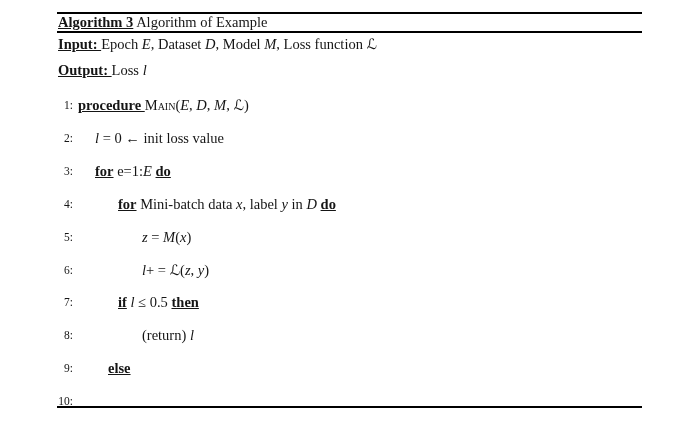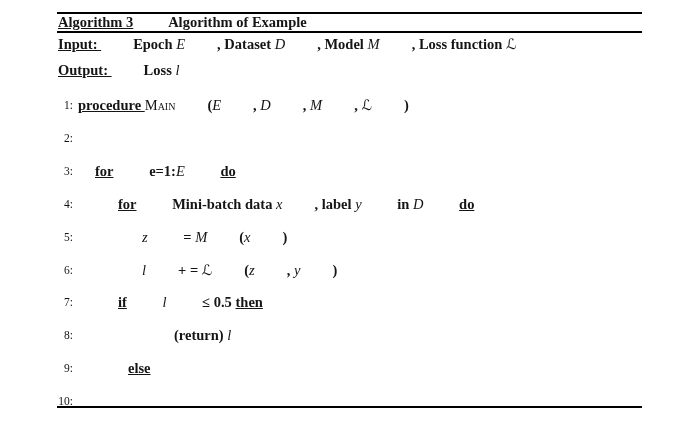--- a/index.html
+++ b/index.html
@@ -44,41 +44,41 @@
   }
   .lineno {
     position: absolute;
     left: 40px;
     width: 33px;
     text-align: right;
     font-size: 11.5px;
     line-height: 18px;
   }
   .stmt { position: absolute; line-height: 18px; }
-  .t-n  { font-style: normal; font-weight: bold; margin-left: 32px; }
+  .t-n  { font-style: normal; font-weight: normal; }
   .t-b  { font-weight: bold; text-decoration: underline; }
   .t-i  { font-style: italic; }
   .t-sc { font-variant: small-caps; }
   .t-scr { font-family: "DejaVu Serif", "DejaVu Sans", serif; }
 </style>
 </head>
 <body>
 
 <div class="page">
   <div class="rule rule-top"></div>
   <div class="textline title-line"><span class="t-b">Algorithm 3</span><span class="t-n"> Algorithm of Example</span></div>
   <div class="rule rule-mid"></div>
   <div class="textline output-line"><span class="t-b">Output: </span><span class="t-n">Loss </span><span class="t-i">l</span></div>
   <div class="textline input-line"><span class="t-b">Input: </span><span class="t-n">Epoch </span><span class="t-i">E</span><span class="t-n">, Dataset </span><span class="t-i">D</span><span class="t-n">, Model </span><span class="t-i">M</span><span class="t-n">, Loss function </span><span class="t-scr">ℒ</span></div>
   <div class="code-area">
       <div class="code-line" style="top: 96px;"><span class="lineno">1:</span><span class="stmt" style="left: 78px;"><span class="t-b">procedure </span><span class="t-sc">Main</span><span class="t-n">(</span><span class="t-i">E</span><span class="t-n">, </span><span class="t-i">D</span><span class="t-n">, </span><span class="t-i">M</span><span class="t-n">, </span><span class="t-scr">ℒ</span><span class="t-n">)</span></span></div>
-      <div class="code-line" style="top: 128.9px;"><span class="lineno">2:</span></div>
+      <div class="code-line" style="top: 128.9px;"><span class="lineno">2:</span><span class="stmt" style="left: 95px;"><span class="t-i">l</span><span class="t-n"> = 0 ← init loss value</span></span></div>
       <div class="code-line" style="top: 161.8px;"><span class="lineno">3:</span><span class="stmt" style="left: 95px;"><span class="t-b">for</span><span class="t-n"> e=1:</span><span class="t-i">E</span><span class="t-n"> </span><span class="t-b">do</span></span></div>
       <div class="code-line" style="top: 194.7px;"><span class="lineno">4:</span><span class="stmt" style="left: 118px;"><span class="t-b">for</span><span class="t-n"> Mini-batch data </span><span class="t-i">x</span><span class="t-n">, label </span><span class="t-i">y</span><span class="t-n"> in </span><span class="t-i">D</span><span class="t-n"> </span><span class="t-b">do</span></span></div>
       <div class="code-line" style="top: 227.6px;"><span class="lineno">5:</span><span class="stmt" style="left: 142px;"><span class="t-i">z</span><span class="t-n"> = </span><span class="t-i">M</span><span class="t-n">(</span><span class="t-i">x</span><span class="t-n">)</span></span></div>
       <div class="code-line" style="top: 260.5px;"><span class="lineno">6:</span><span class="stmt" style="left: 142px;"><span class="t-i">l</span><span class="t-n">+ = </span><span class="t-scr">ℒ</span><span class="t-n">(</span><span class="t-i">z</span><span class="t-n">, </span><span class="t-i">y</span><span class="t-n">)</span></span></div>
       <div class="code-line" style="top: 293.4px;"><span class="lineno">7:</span><span class="stmt" style="left: 118px;"><span class="t-b">if</span><span class="t-n"> </span><span class="t-i">l</span><span class="t-n"> ≤ 0.5 </span><span class="t-b">then</span></span></div>
       <div class="code-line" style="top: 326.3px;"><span class="lineno">8:</span><span class="stmt" style="left: 142px;"><span class="t-n">(return) </span><span class="t-i">l</span></span></div>
-      <div class="code-line" style="top: 359.2px;"><span class="lineno">9:</span><span class="stmt" style="left: 128px;"><span class="t-b">else</span></span></div>
+      <div class="code-line" style="top: 359.2px;"><span class="lineno">9:</span><span class="stmt" style="left: 108px;"><span class="t-b">else</span></span></div>
       <div class="code-line" style="top: 392.1px;"><span class="lineno">10:</span></div>
     </div>
   <div class="rule rule-bottom"></div>
 </div>
 
 </body></html>

